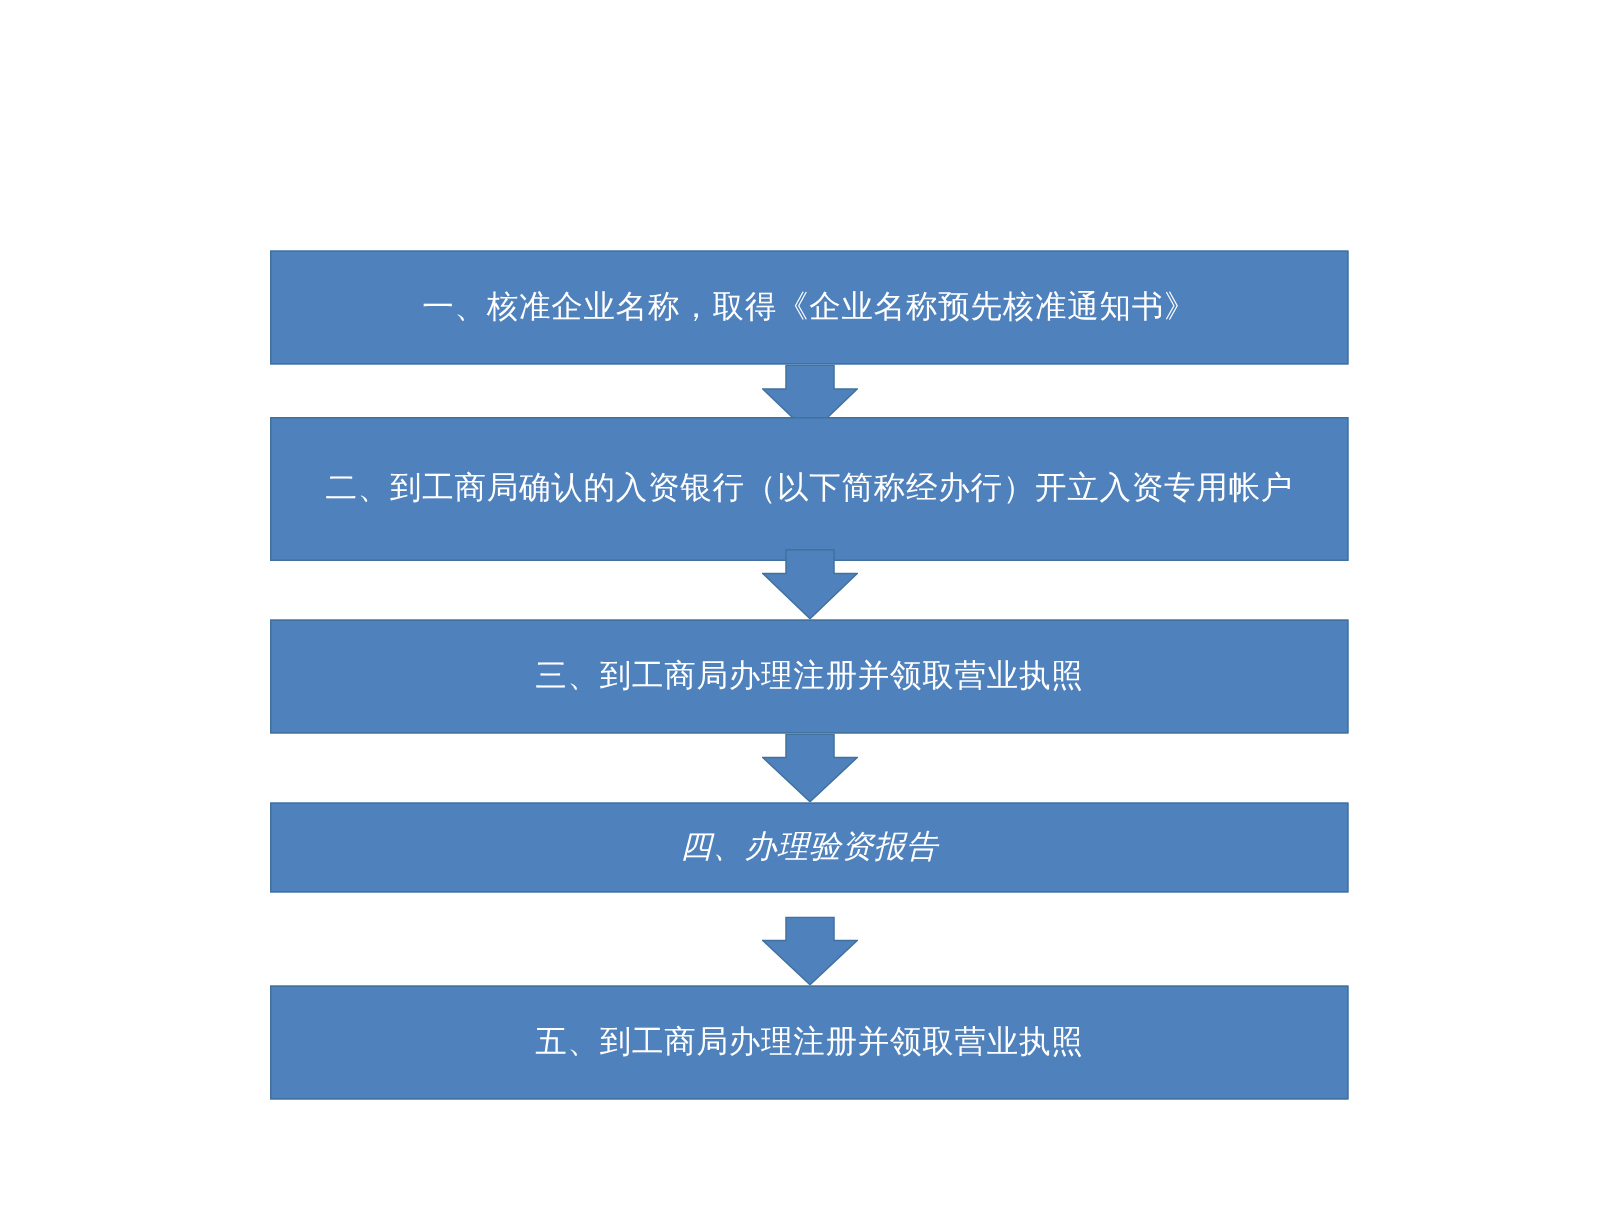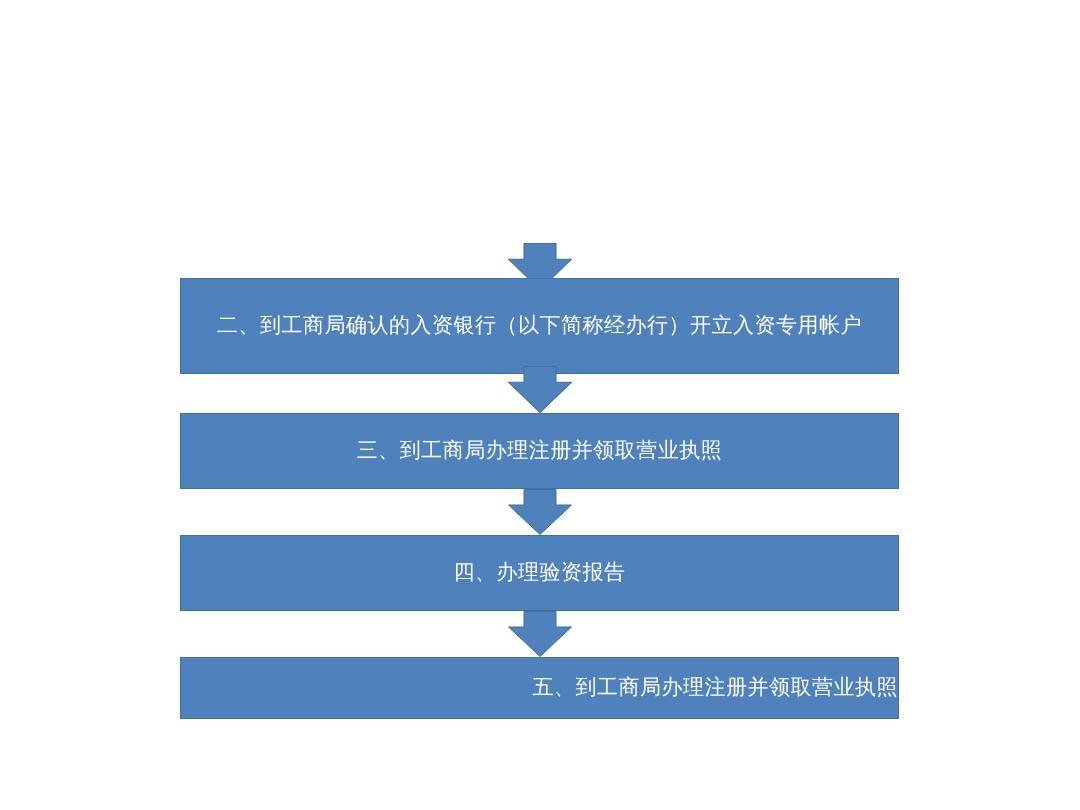--- a/index.html
+++ b/index.html
@@ -44,37 +44,40 @@
   .flow-arrow polygon {
     fill: var(--arrow-fill, #4f81bd);
     stroke: var(--box-border, #41719c);
     stroke-width: 1;
   }
 </style>
 </head>
 <body>
 
 <div class="canvas" style="--box-fill: #4f81bd; --box-border: #41719c; --arrow-fill: #4f81bd; --text-color: #ffffff; background: rgb(255, 255, 255);">
+    <div class="flow-box" style="top: 167px; height: 76px;">
+    <span class="flow-label">一、核准企业名称，取得《企业名称预先核准通知书》</span>
+  </div>
     <svg class="flow-arrow" viewBox="0 0 64 46" preserveAspectRatio="none" style="top: 243px; height: 47px;">
     <polygon points="16,0.5 16,16 0.5,16 32,45.5 63.5,16 48,16 48,0.5"></polygon>
   </svg>
     <div class="flow-box" style="top: 278px; height: 96px;">
     <span class="flow-label">二、到工商局确认的入资银行（以下简称经办行）开立入资专用帐户</span>
   </div>
     <svg class="flow-arrow" viewBox="0 0 64 46" preserveAspectRatio="none" style="top: 366px; height: 47px;">
     <polygon points="16,0.5 16,16 0.5,16 32,45.5 63.5,16 48,16 48,0.5"></polygon>
   </svg>
     <div class="flow-box" style="top: 413px; height: 76px;">
     <span class="flow-label">三、到工商局办理注册并领取营业执照</span>
   </div>
     <svg class="flow-arrow" viewBox="0 0 64 46" preserveAspectRatio="none" style="top: 489px; height: 46px;">
     <polygon points="16,0.5 16,16 0.5,16 32,45.5 63.5,16 48,16 48,0.5"></polygon>
   </svg>
-    <div class="flow-box" style="top: 535px; height: 76px;">
+    <div class="flow-box" style="top: 535px; height: 60px; font-style: italic;">
     <span class="flow-label">四、办理验资报告</span>
   </div>
     <svg class="flow-arrow" viewBox="0 0 64 46" preserveAspectRatio="none" style="top: 611px; height: 46px;">
     <polygon points="16,0.5 16,16 0.5,16 32,45.5 63.5,16 48,16 48,0.5"></polygon>
   </svg>
-    <div class="flow-box" style="top: 657px; height: 62px; justify-content: flex-end;">
+    <div class="flow-box" style="top: 657px; height: 76px;">
     <span class="flow-label">五、到工商局办理注册并领取营业执照</span>
   </div>
   </div>
 
 </body></html>

